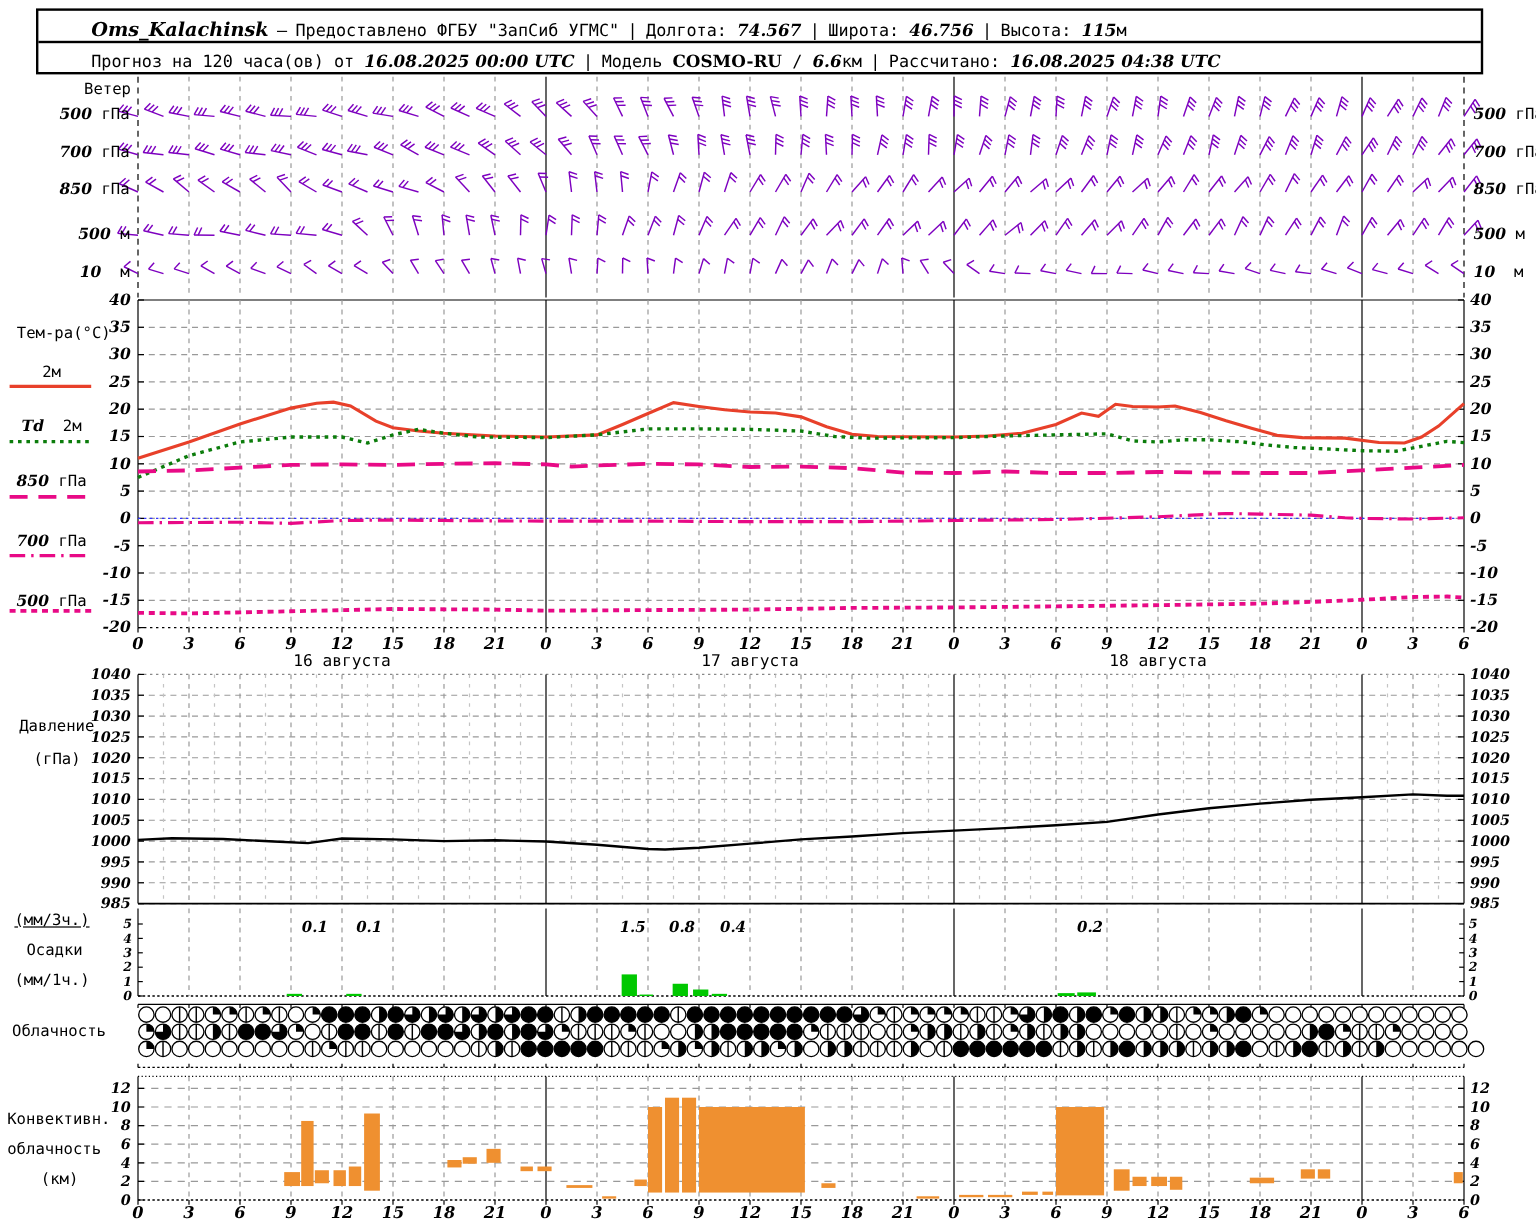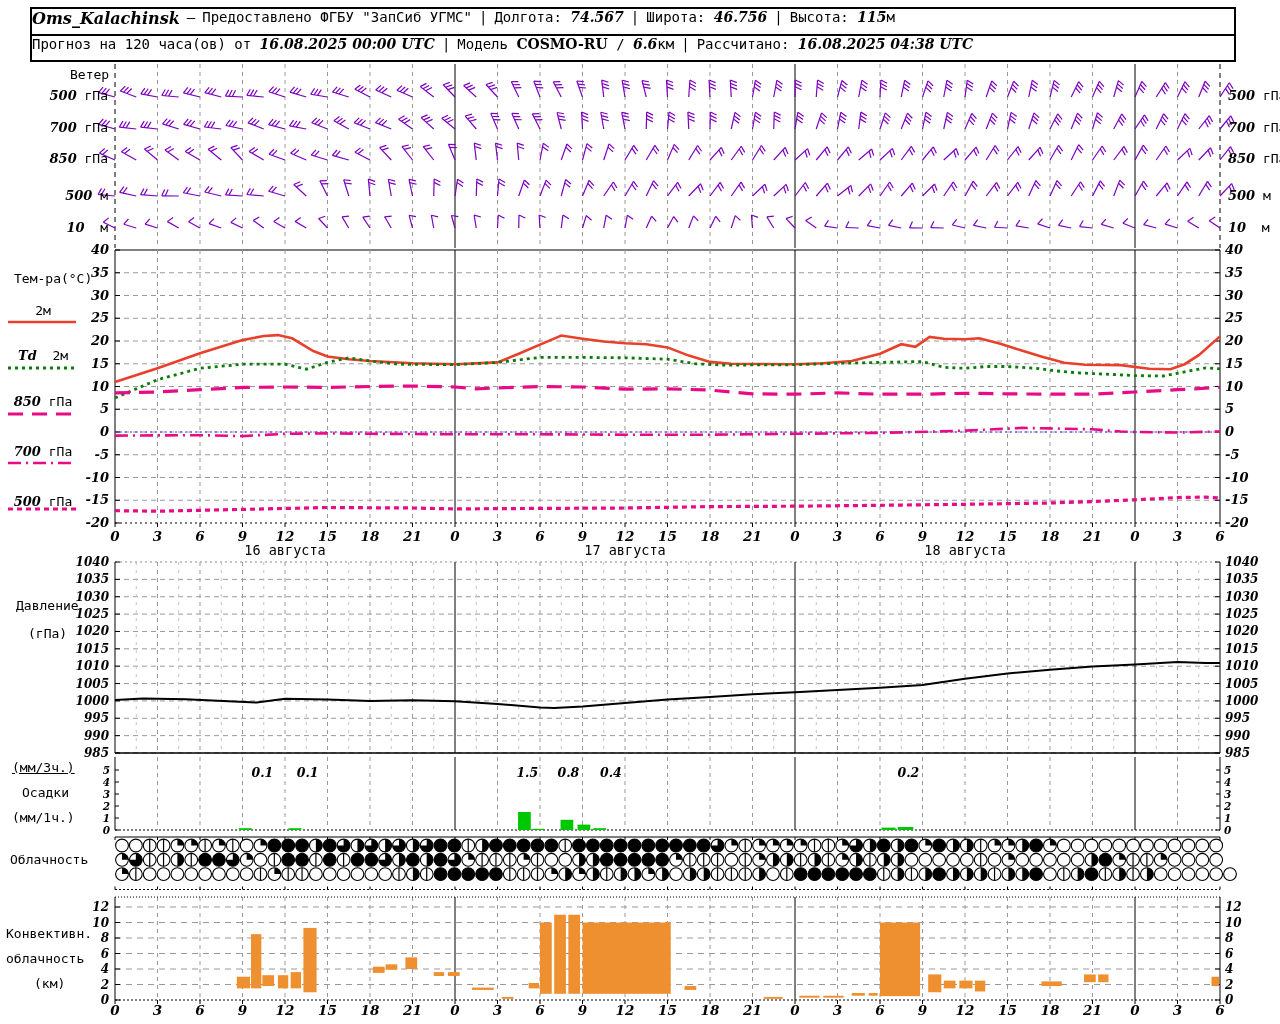--- a/index.html
+++ b/index.html
@@ -1,20 +1,20 @@
 <!DOCTYPE html>
 <html><head>
 <meta charset="utf-8">
 <style>
   html,body{margin:0;padding:0;background:#fff;}
   #root{position:relative;width:1280px;height:1024px;background:#fff;overflow:hidden;
         font-family:"DejaVu Sans Mono",monospace;color:#000;}
   #plot{position:absolute;left:0;top:0;}
   .hdr{position:absolute;left:30px;top:7px;width:1202px;border:2px solid #000;background:#fff;z-index:5;}
-  .hrow{display:flex;align-items:flex-start;height:24px;white-space:nowrap;font-size:14px;}
+  .hrow{display:flex;align-items:flex-end;height:24px;padding-left:44px;white-space:nowrap;font-size:14px;}
   .hrow.r1{border-bottom:2px solid #000;height:25px;}
   .ser{font-family:"DejaVu Serif",serif;font-style:italic;font-weight:bold;}
   .serb{font-family:"DejaVu Serif",serif;font-weight:bold;}
   .station{font-size:16px;}
   .sp{padding:0 7px;}
   .lbl{position:absolute;font-size:13px;white-space:nowrap;z-index:4;}
   .num{font-family:"DejaVu Serif",serif;font-style:italic;font-weight:bold;}
   .rt{text-align:right;}
 </style>
 </head>

